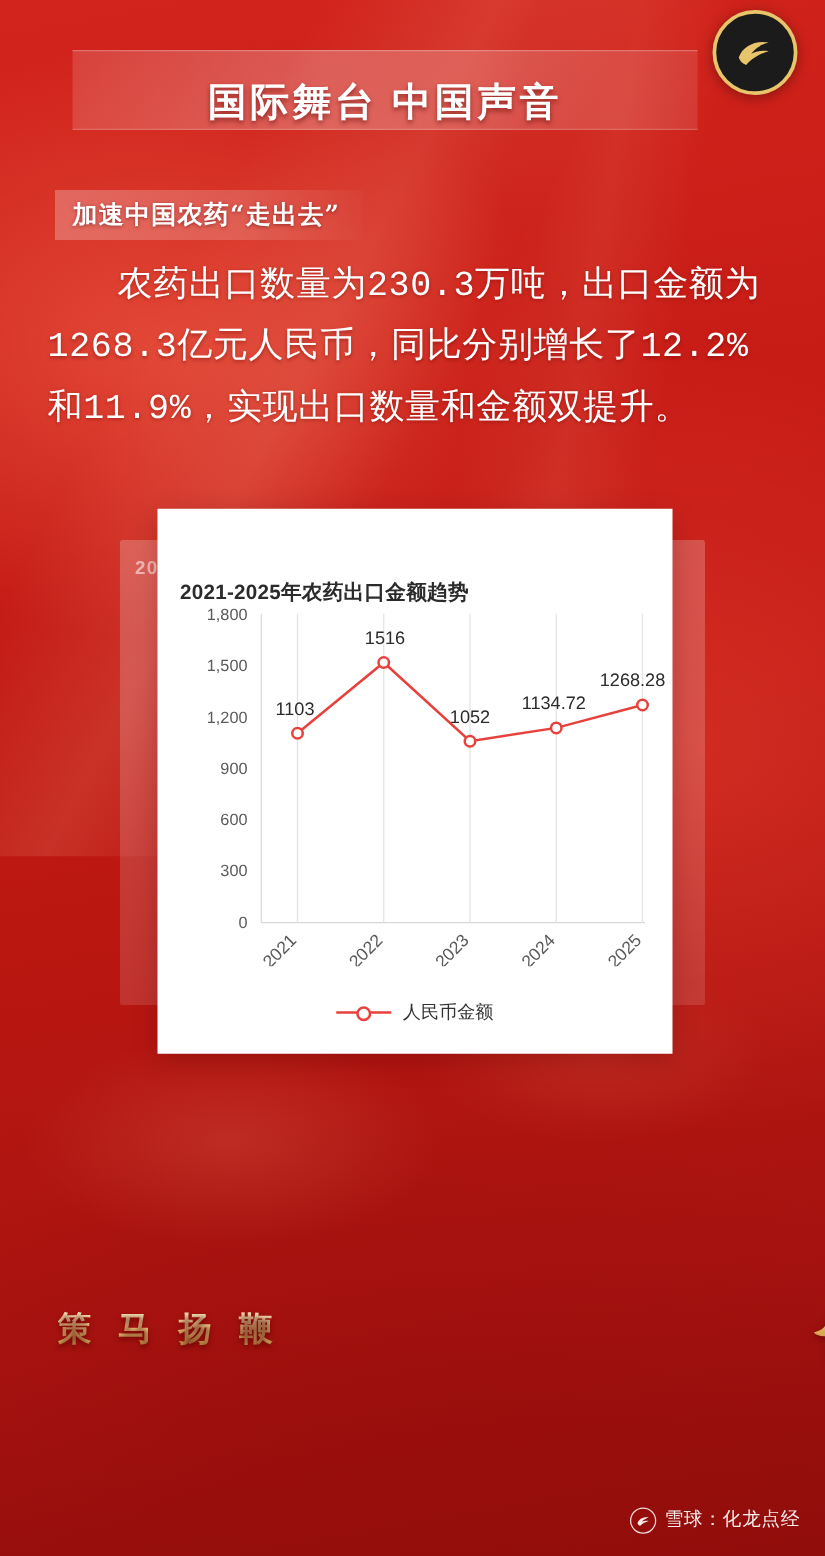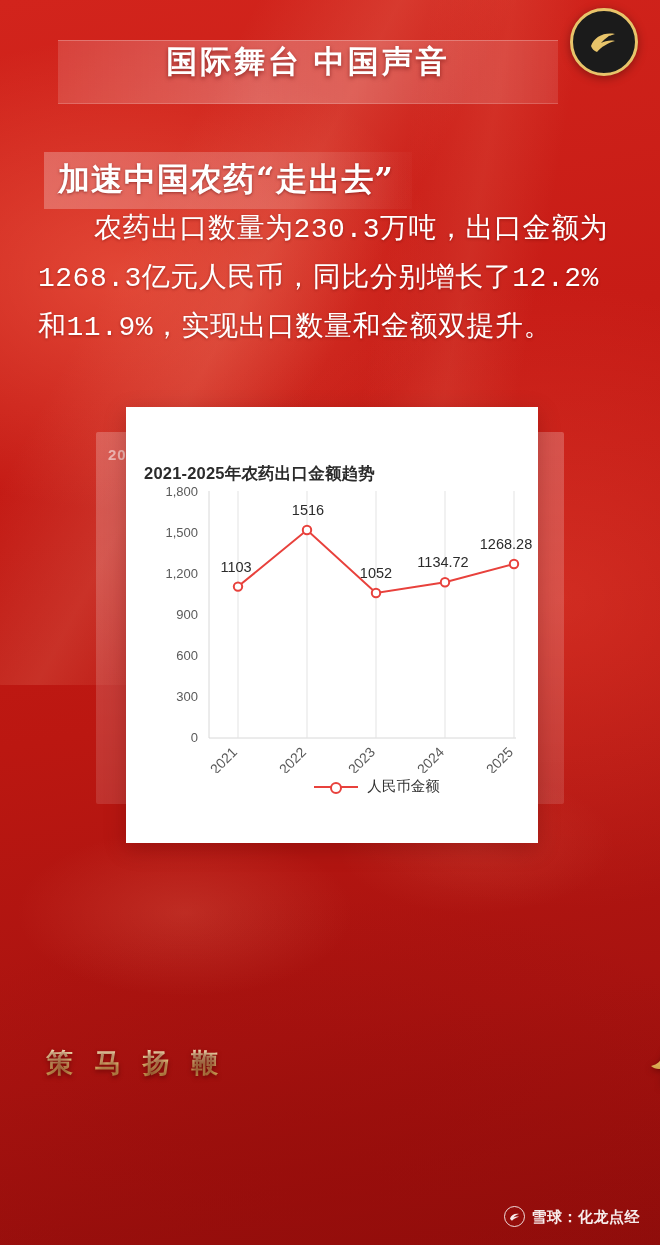--- a/index.html
+++ b/index.html
@@ -69,21 +69,21 @@
   .header-band {
     position: absolute;
     top: 40px;
     left: 58px;
     width: 500px;
     height: 62px;
     background: linear-gradient(90deg, rgba(255,255,255,0.14) 0%, rgba(255,255,255,0.26) 40%, rgba(255,255,255,0.10) 100%);
     border-top: 1px solid rgba(255,255,255,0.25);
     border-bottom: 1px solid rgba(255,255,255,0.18);
     display: flex;
-    align-items: flex-start;
+    align-items: flex-end;
     justify-content: center;
     z-index: 5;
   }
   .header-title {
     color: #ffffff;
     font-size: 31px;
     font-weight: bold;
     letter-spacing: 3px;
     text-shadow: 0 2px 4px rgba(90,0,0,0.55);
     white-space: nowrap;
@@ -94,21 +94,21 @@
     position: absolute;
     top: 152px;
     left: 44px;
     padding: 6px 18px 7px 14px;
     background: linear-gradient(90deg, rgba(255,255,255,0.26) 0%, rgba(255,255,255,0.18) 60%, rgba(255,255,255,0.02) 100%);
     z-index: 5;
   }
   .subtitle-text {
     color: #ffffff;
     font-family: "DejaVu Serif", "Liberation Serif", serif;
-    font-size: 32px;
+    font-size: 20px;
     font-weight: bold;
     letter-spacing: 1px;
     white-space: nowrap;
     text-shadow: 0 1px 3px rgba(80,0,0,0.5);
   }
 
   
   .body-text {
     position: absolute;
     top: 205px;
@@ -168,27 +168,26 @@
   .chart-plot {
     position: absolute;
     left: 0;
     top: 46px;
     width: 412px;
     height: 320px;
   }
   .chart-legend {
     position: absolute;
     left: 0;
-    bottom: 47px;
+    bottom: 24px;
     width: 412px;
     display: flex;
     align-items: center;
     justify-content: center;
     gap: 9px;
-    margin-left: 45px;
   }
   .legend-marker {
     display: inline-block;
     width: 44px;
     height: 12px;
     position: relative;
   }
   .legend-marker .lm-line {
     position: absolute;
     top: 5px;
@@ -245,24 +244,23 @@
     justify-content: center;
     filter: drop-shadow(0 2px 3px rgba(70,0,0,0.6));
   }
 
   
   .watermark {
     position: absolute;
     right: 20px;
     bottom: 18px;
     display: flex;
-    align-items: flex-end;
+    align-items: flex-start;
     gap: 7px;
     z-index: 6;
-    font-weight: bold;
   }
   .wm-logo {
     width: 19px;
     height: 19px;
     border-radius: 50%;
     border: 1.6px solid rgba(255,255,255,0.85);
     display: flex;
     align-items: center;
     justify-content: center;
   }

